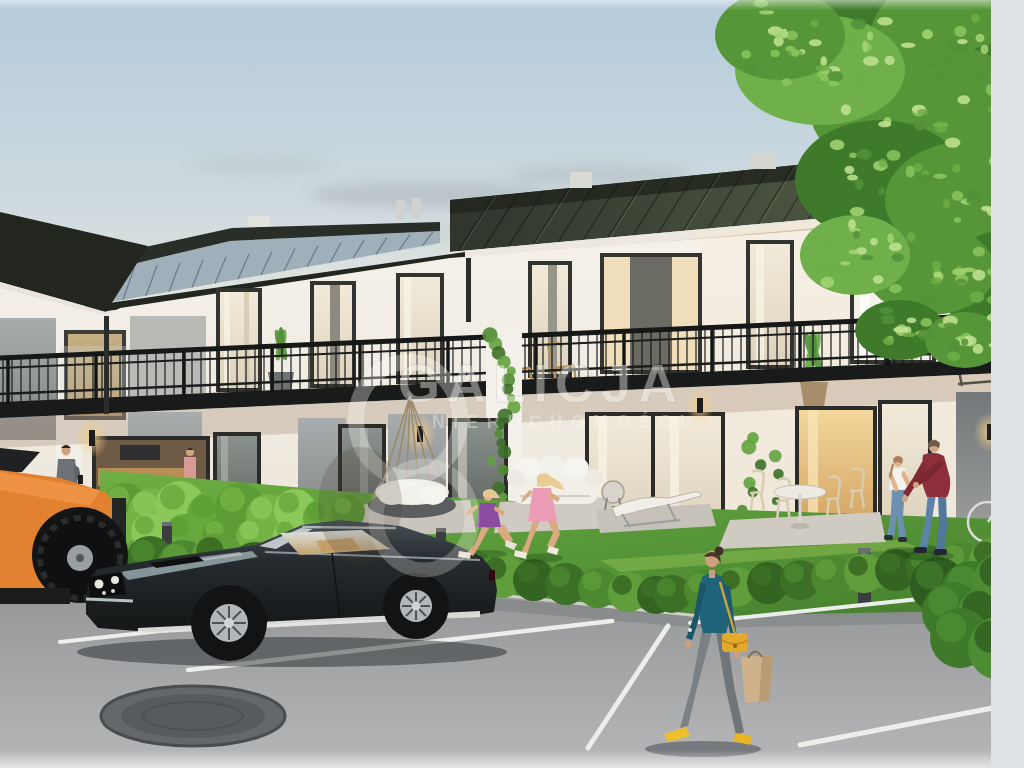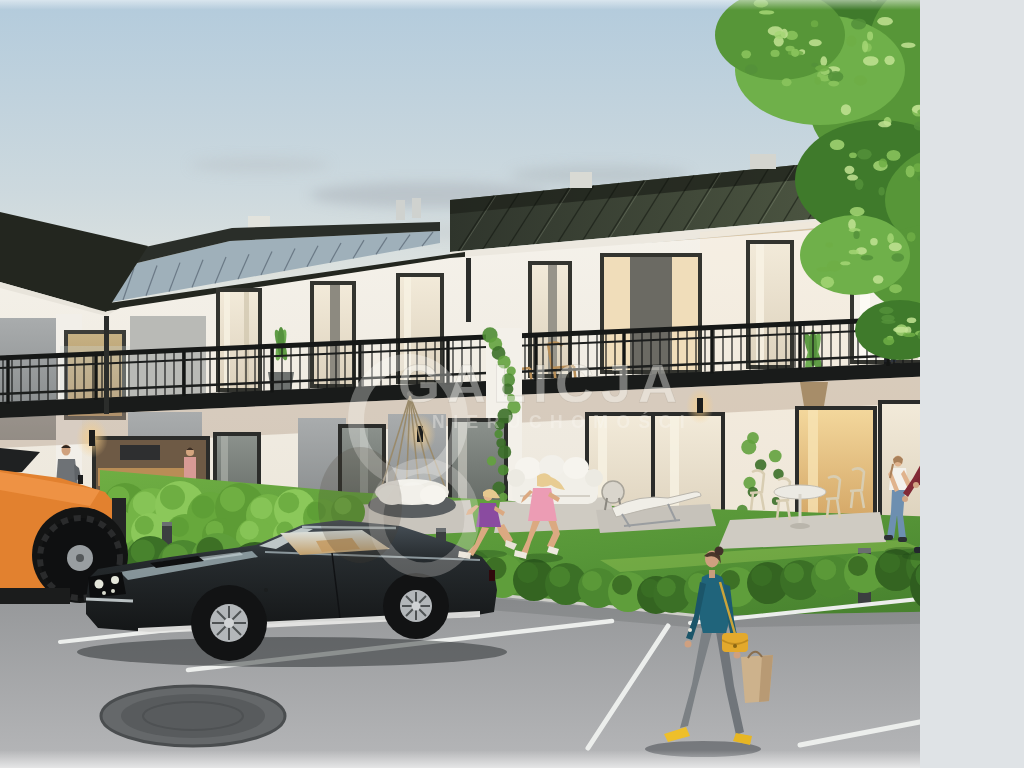--- a/index.html
+++ b/index.html
@@ -1,16 +1,16 @@
 <!DOCTYPE html>
 <html><head>
 <meta charset="utf-8">
 <style>
   html,body{margin:0;padding:0;background:#dfe3e6;}
-  .stage{width:920px;height:768px;position:relative;overflow:hidden;background:#cfdbe2;}
+  .stage{width:991px;height:768px;position:relative;overflow:hidden;background:#cfdbe2;}
   svg{display:block;}
   .wm-big{font-family:"Liberation Sans",sans-serif;font-weight:bold;font-size:54px;
           letter-spacing:7px;fill:rgba(251,250,246,0.42);
           stroke:rgba(90,82,70,0.15);stroke-width:0.8;paint-order:stroke;}
   .wm-sub{font-family:"Liberation Sans",sans-serif;font-weight:bold;font-size:17.5px;
           letter-spacing:8.5px;fill:rgba(250,248,243,0.38);}
 </style>
 </head>
 <body>
 

